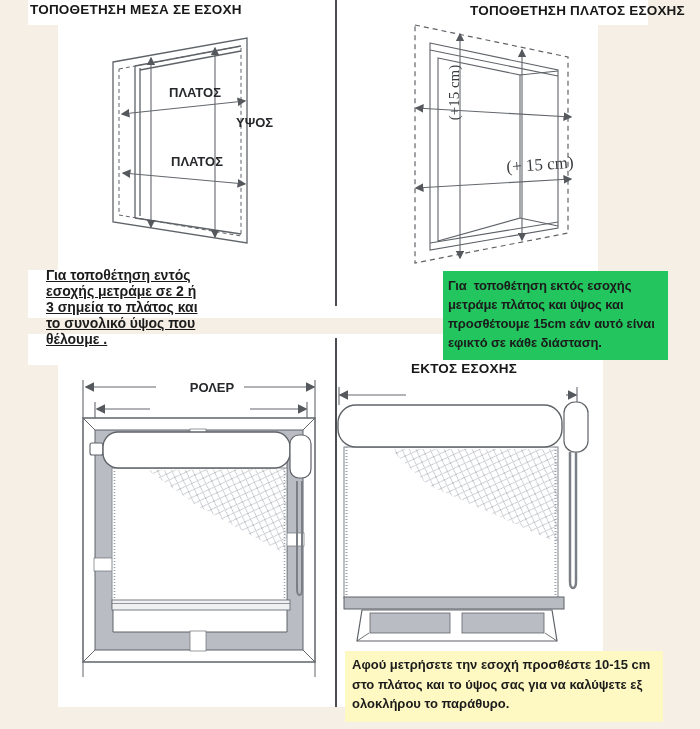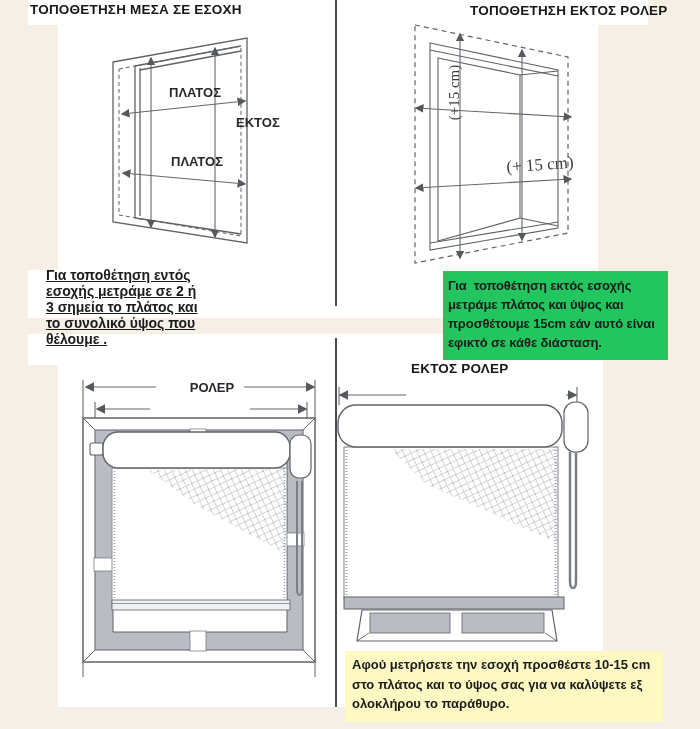--- a/index.html
+++ b/index.html
@@ -81,30 +81,30 @@
     </g>
     <g class="measure">
       <line x1="56" y1="28" x2="56" y2="197" marker-start="url(#ah1)" marker-end="url(#ah1)"></line>
       <line x1="120" y1="18" x2="120" y2="207" marker-start="url(#ah1)" marker-end="url(#ah1)"></line>
       <line x1="27" y1="84" x2="150" y2="71" marker-start="url(#ah1)" marker-end="url(#ah1)"></line>
       <line x1="28" y1="143" x2="150" y2="154" marker-start="url(#ah1)" marker-end="url(#ah1)"></line>
     </g>
   </svg>
 
   <div class="dlabel" style="left:150px;top:85px;width:66px">ΠΛΑΤΟΣ</div>
-  <div class="dlabel" style="left:224px;top:115px">ΕΚΤΟΣ</div>
+  <div class="dlabel" style="left:224px;top:115px">ΥΨΟΣ</div>
   <div class="dlabel" style="left:152px;top:154px;width:66px">ΠΛΑΤΟΣ</div>
 
   <div class="caption q1">Για τοποθέτηση εντός
 εσοχής μετράμε σε 2 ή
 3 σημεία το πλάτος και
 το συνολικό ύψος που
 θέλουμε .</div>
 
-  <div class="title" style="left:470px;top:3px">ΤΟΠΟΘΕΤΗΣΗ ΕΚΤΟΣ ΡΟΛΕΡ</div>
+  <div class="title" style="left:470px;top:3px">ΤΟΠΟΘΕΤΗΣΗ ΠΛΑΤΟΣ ΕΣΟΧΗΣ</div>
 
   <svg style="left:408px;top:18px" width="192" height="257" viewBox="0 0 192 257">
     <defs>
       <marker id="ah2" viewBox="0 0 10 10" refX="8.5" refY="5" markerWidth="8" markerHeight="8" orient="auto-start-reverse">
         <path d="M0,0 L10,5 L0,10 z" fill="#55595e"></path>
       </marker>
     </defs>
     <g class="outline" stroke-width="1.2">
       <polygon points="7,7 160,39 160,215 7,245" fill="#ffffff" stroke-dasharray="5,4"></polygon>
     </g>
@@ -178,21 +178,21 @@
       <line x1="34" y1="228.5" x2="212" y2="228.5" stroke="#6a6f75" stroke-width="0.7"></line>
       <rect x="12" y="68" width="13" height="12" rx="2" class="fillw" stroke-width="1.1"></rect>
       <rect x="25" y="57" width="187" height="36" rx="15" class="fillw" stroke-width="1.4"></rect>
       <rect x="212" y="60" width="21" height="43" rx="9" class="fillw" stroke-width="1.2"></rect>
       <path class="chain" stroke-width="2" d="M219,106 L219,214 Q219,220 221.5,220 Q224,220 224,214 L224,106"></path>
     </g>
   </svg>
 
   <div class="dlabel" style="left:160px;top:380px;width:80px">ΡΟΛΕΡ</div>
 
-  <div class="title" style="left:411px;top:361px">ΕΚΤΟΣ ΡΟΛΕΡ</div>
+  <div class="title" style="left:411px;top:361px">ΕΚΤΟΣ ΕΣΟΧΗΣ</div>
 
   <svg style="left:336px;top:383px" width="264" height="267" viewBox="0 0 264 267">
     <defs>
       <marker id="ah4" viewBox="0 0 10 10" refX="8.5" refY="5" markerWidth="9" markerHeight="9" orient="auto-start-reverse">
         <path d="M0,0 L10,5 L0,10 z" fill="#55595e"></path>
       </marker>
       <pattern id="mesh4" width="9" height="9" patternUnits="userSpaceOnUse" patternTransform="rotate(20)">
         <path d="M0,0 L9,9 M9,0 L0,9" stroke="#a6abb3" stroke-width="0.7" fill="none"></path>
       </pattern>
     </defs>

